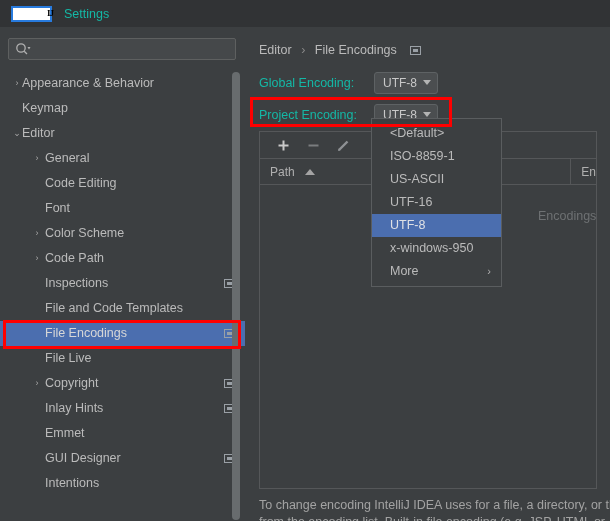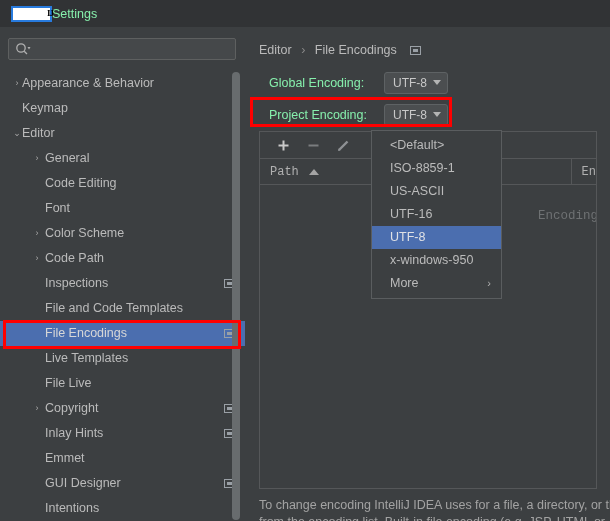--- a/index.html
+++ b/index.html
@@ -43,23 +43,23 @@
   }
   #app-icon .ij {
     font-family: "Liberation Serif", serif;
     font-size: 9px;
     font-weight: bold;
     color: #000000;
     line-height: 1;
     letter-spacing: -1px;
   }
   #title-text {
-    margin-left: 0;
-    font-size: 12.5px;
-    color: #86efac;
+    margin-left: 12px;
+    font-size: 12.5px;
+    color: #14b8a6;
   }
 
   
   #sidebar {
     position: absolute;
     left: 0; top: 27px;
     width: 245px; height: 494px;
     background: #3c3f41;
     box-sizing: border-box;
   }
@@ -191,24 +191,23 @@
     left: 9px;
     height: 23px;
     display: flex;
     align-items: center;
     white-space: nowrap;
   }
   #global-row { top: 44px; }
   #project-row { top: 76px; }
   .enc-label {
     font-size: 12.5px;
-    color: #86efac;
+    color: #14b8a6;
     width: 115px;
     display: inline-block;
-    margin-left: 10px;
   }
   .combo {
     width: 64px; height: 22px;
     box-sizing: border-box;
     background: #4b4e50;
     border: 1px solid #5e6264;
     border-radius: 3px;
     display: flex;
     align-items: center;
     justify-content: space-between;
@@ -226,21 +225,20 @@
 
   
   #table-panel {
     position: absolute;
     left: 9px; top: 104px;
     width: 338px; height: 358px;
     border: 1px solid #555759;
     box-sizing: border-box;
     background: #3c3f41;
     overflow: hidden;
-    font-family: Liberation Mono, monospace;
   }
   #table-toolbar {
     height: 27px;
     border-bottom: 1px solid #555759;
     display: flex;
     align-items: center;
     padding-left: 10px;
     box-sizing: border-box;
   }
   .tb-btn {
@@ -296,21 +294,21 @@
     font-size: 12.5px;
     line-height: 17px;
     color: #a3a3a3;
     white-space: nowrap;
     overflow: hidden;
   }
 
   
   #dropdown {
     position: absolute;
-    left: 371px; top: 130px;
+    left: 371px; top: 118px;
     width: 131px;
     background: #3c3f41;
     border: 1px solid #5a5d5f;
     box-sizing: border-box;
     z-index: 40;
     padding: 3px 0;
   }
   .dd-item {
     height: 23px;
     line-height: 23px;
@@ -402,23 +400,20 @@
         <span class="proj-icon"></span>
       </div>
       <div class="tree-row depth1">
         <span class="label">File and Code Templates</span>
       </div>
       <div class="tree-row depth1 selected">
         <span class="label">File Encodings</span>
         <span class="proj-icon"></span>
       </div>
       <div class="tree-row depth1">
-        <span class="label">Live Templates</span>
-      </div>
-      <div class="tree-row depth1">
         <span class="label">File Live</span>
       </div>
       <div class="tree-row depth1">
         <span class="arrow">›</span>
         <span class="label">Copyright</span>
         <span class="proj-icon"></span>
       </div>
       <div class="tree-row depth1">
         <span class="label">Inlay Hints</span>
         <span class="proj-icon"></span>

